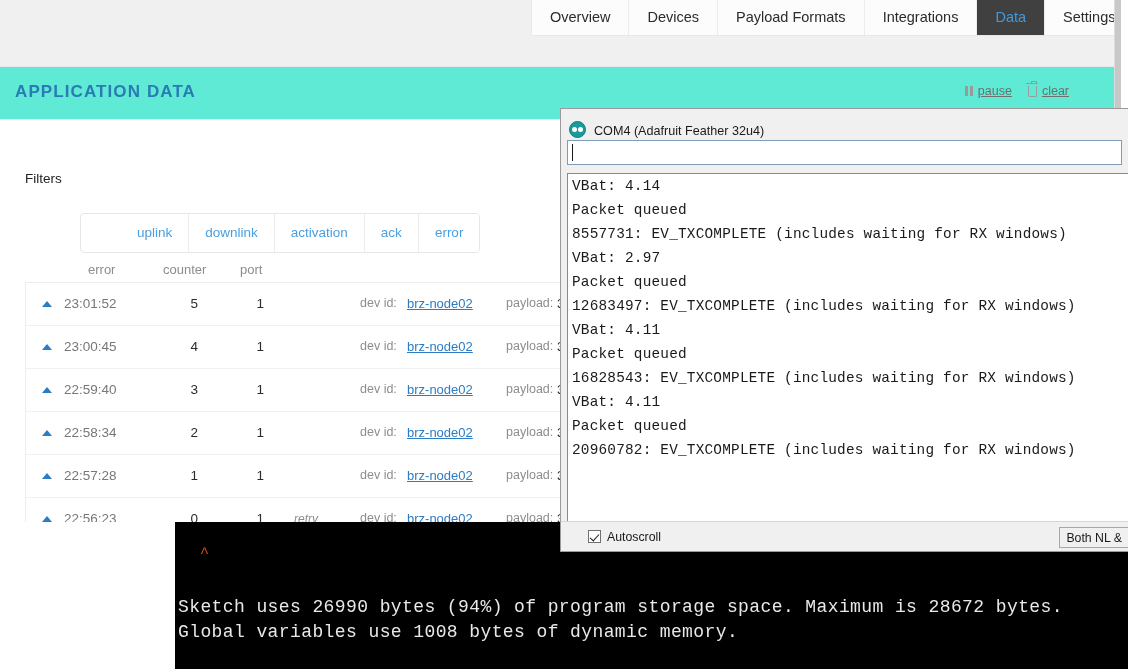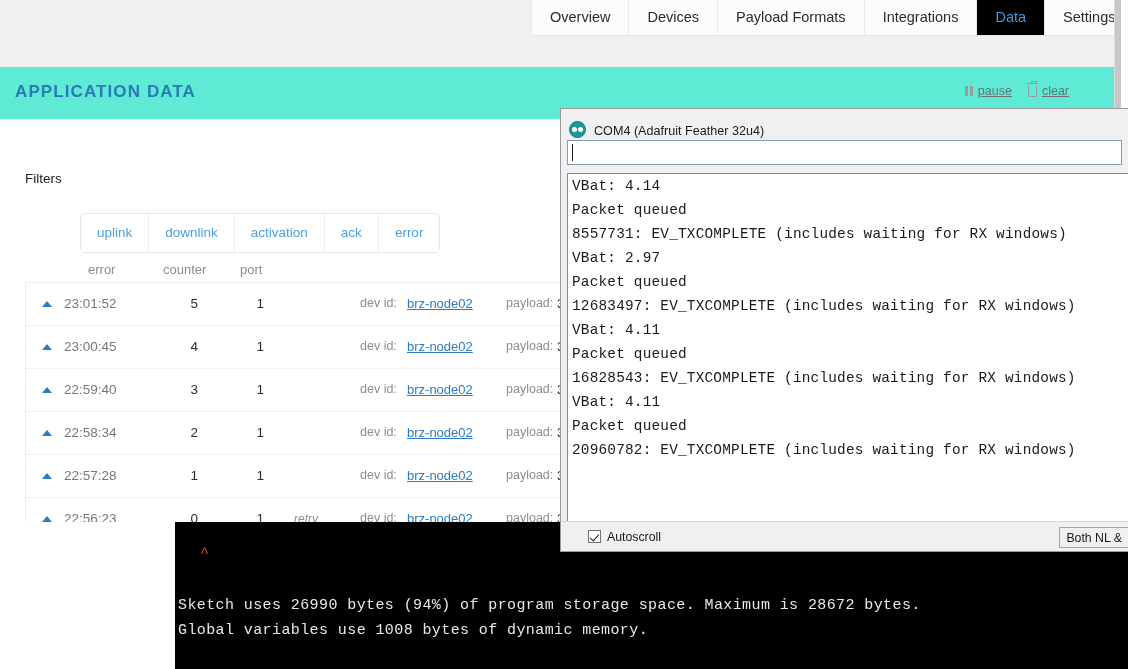--- a/index.html
+++ b/index.html
@@ -26,21 +26,21 @@
   }
   .ttn-nav-item {
     padding: 0 18px;
     height: 36px; line-height: 36px;
     font-size: 14.5px; color: #2b2b2b;
     border-left: 1px solid #ececec;
     background: #fcfcfc;
     white-space: nowrap;
   }
   .ttn-nav-item:first-child { border-left: none; }
-  .ttn-nav-item.active { color: #419ade; background: #000000; }
+  .ttn-nav-item.active { color: #419ade; background: #404040; }
 
   .ttn-panel {
     position: absolute; left: 0; top: 66px; width: 1121px; height: 456px;
     background: #ffffff;
     border-top: 1px solid #e9e9e9;
   }
   .ttn-panel-head {
     position: relative; height: 53px;
     background: #5eead4;
     border-bottom: 1px solid #ececec;
@@ -80,21 +80,21 @@
     height: 75px;
   }
   .filters-label {
     position: absolute; left: 25px; top: 104px - 53px;
     font-size: 13.5px; color: #222;
   }
   .filters-group {
     position: absolute; left: 80px; top: 93px;
     display: flex;
     border: 1px solid #e6e6e6; border-radius: 4px;
-    background: #fff; overflow: hidden;
+    background: #fff; overflow: hidden; padding-left: 40px;
   }
   .filter-btn {
     padding: 0 16px; height: 38px; line-height: 38px;
     font-size: 13.5px; color: #4a9fe0;
     border-left: 1px solid #ececec;
     background: #fff;
   }
   .filter-btn:first-child { border-left: none; }
 
   .data-table {
@@ -152,21 +152,21 @@
     color: #e8e8e8;
     overflow: hidden;
   }
   .ard-caret {
     position: absolute; left: 25px; top: 24px;
     font-family: "Liberation Mono", monospace;
     font-size: 15px; color: #d4500f; line-height: 1;
   }
   .ard-line {
     position: absolute; left: 3px;
-    font-size: 15px; letter-spacing: 0.4px; white-space: pre;
+    font-size: 18px; letter-spacing: 0.4px; white-space: pre;
   }
   .ard-l1 { top: 75px; }
   .ard-l2 { top: 100px; }
   .ard-left-white {
     position: absolute; left: 0; top: 522px; width: 175px; height: 147px;
     background: #ffffff;
   }
 
   
   .serial-win {

